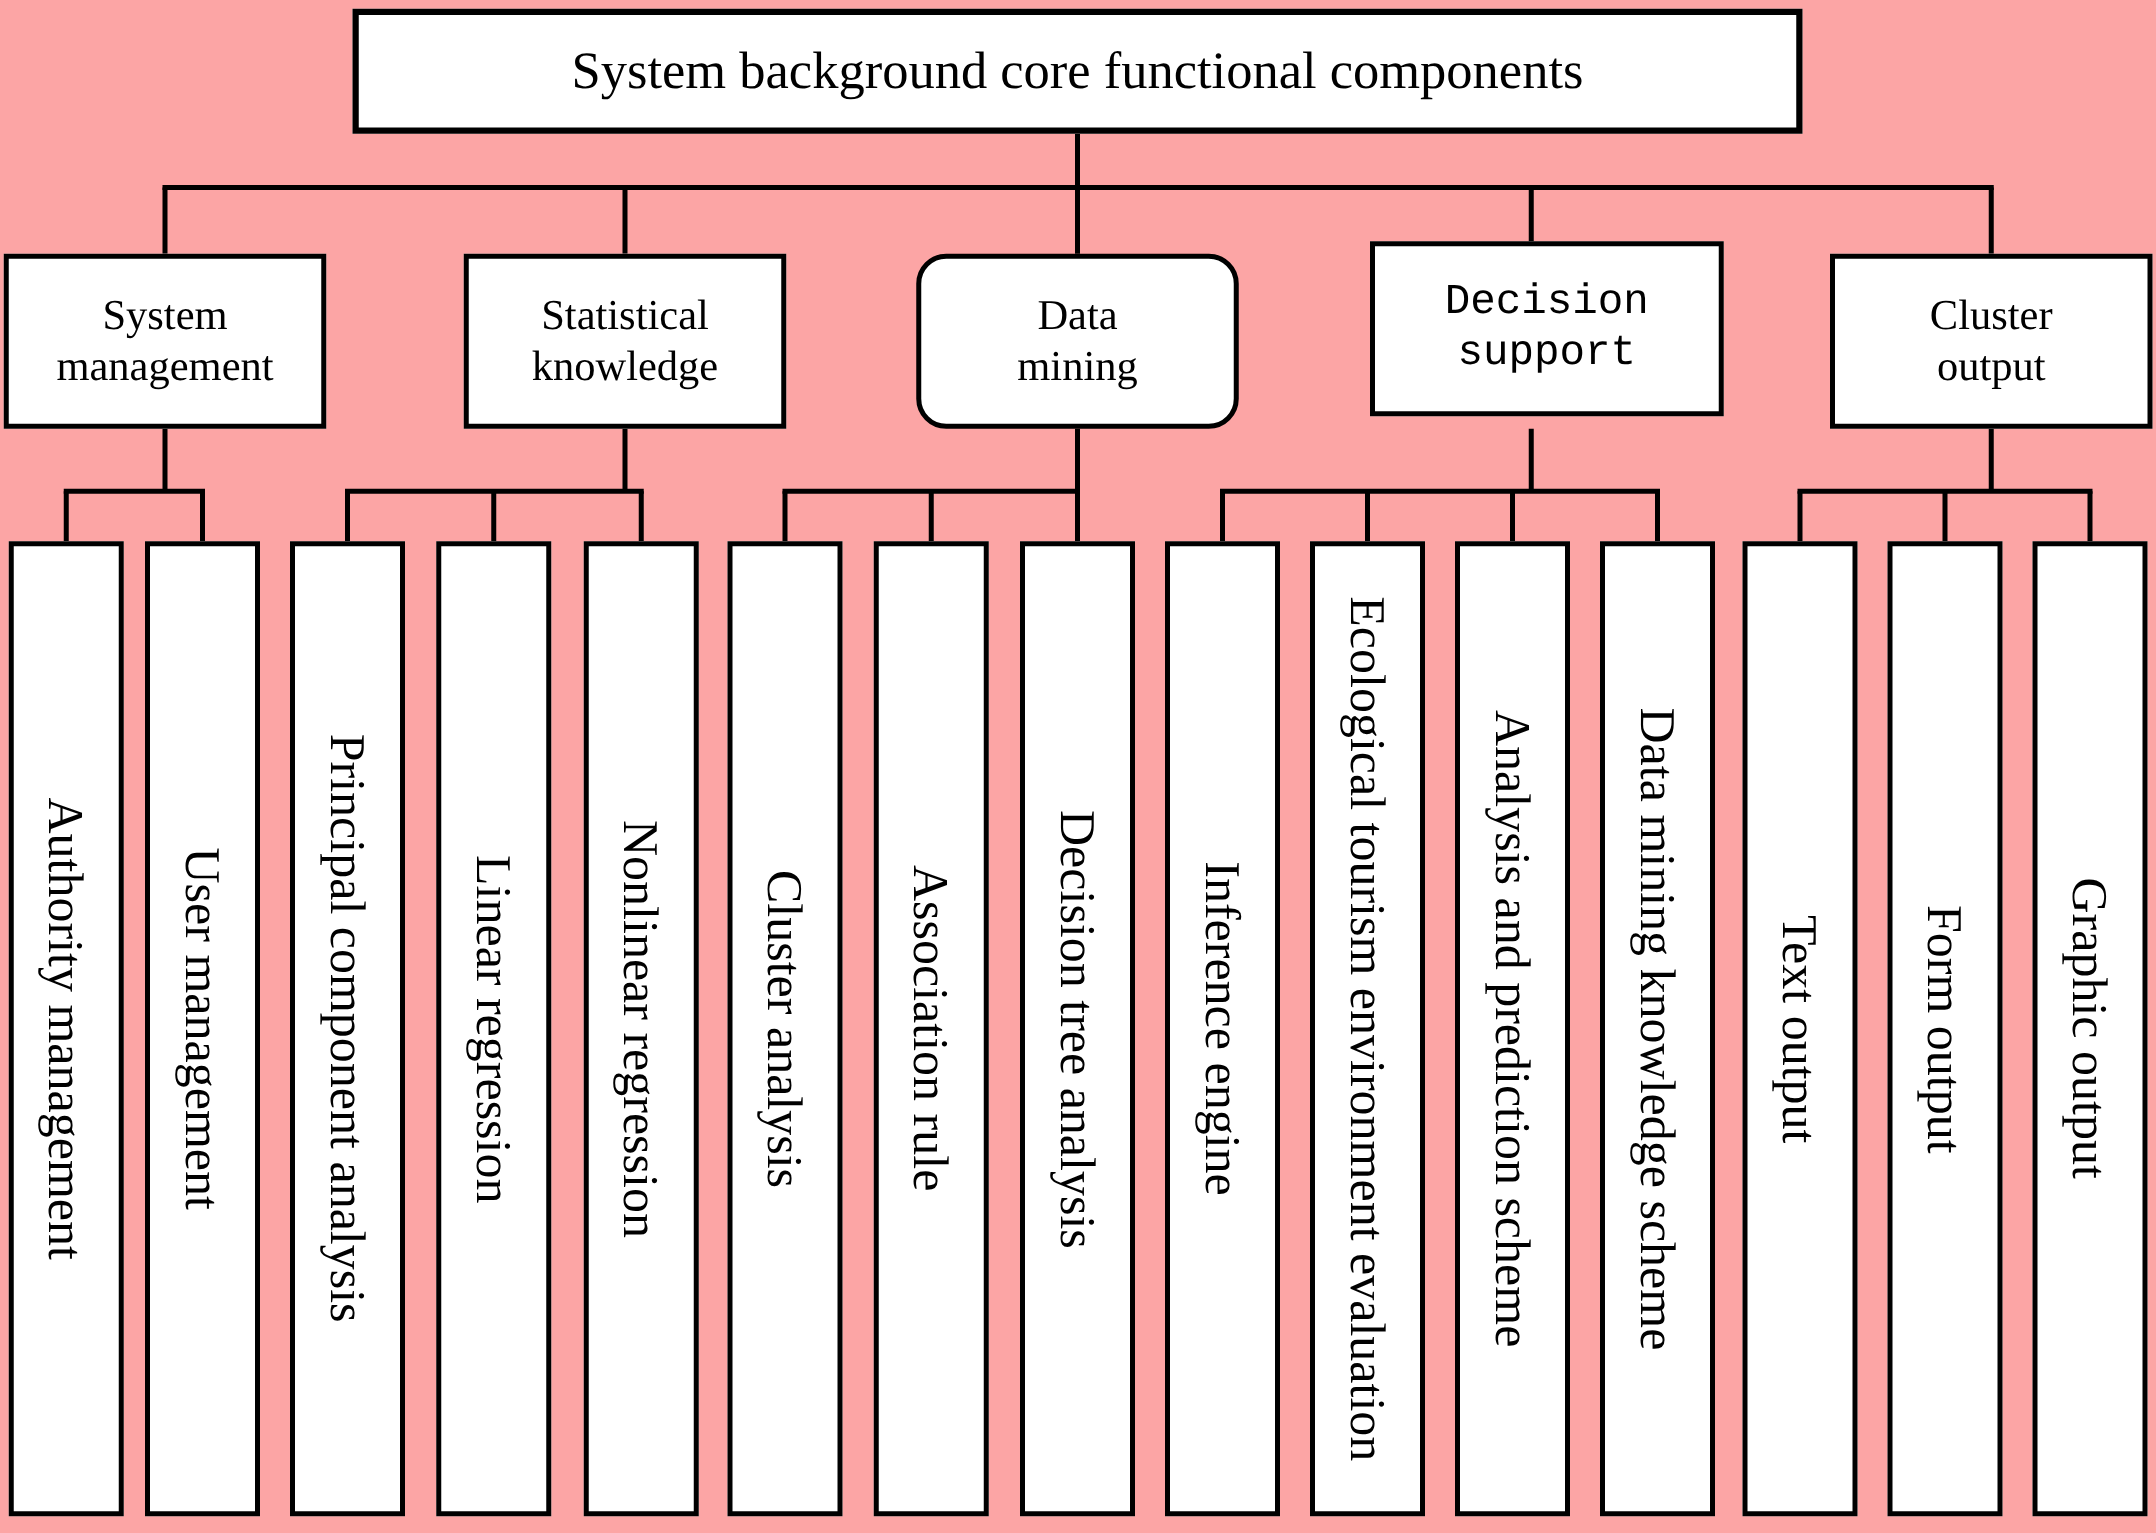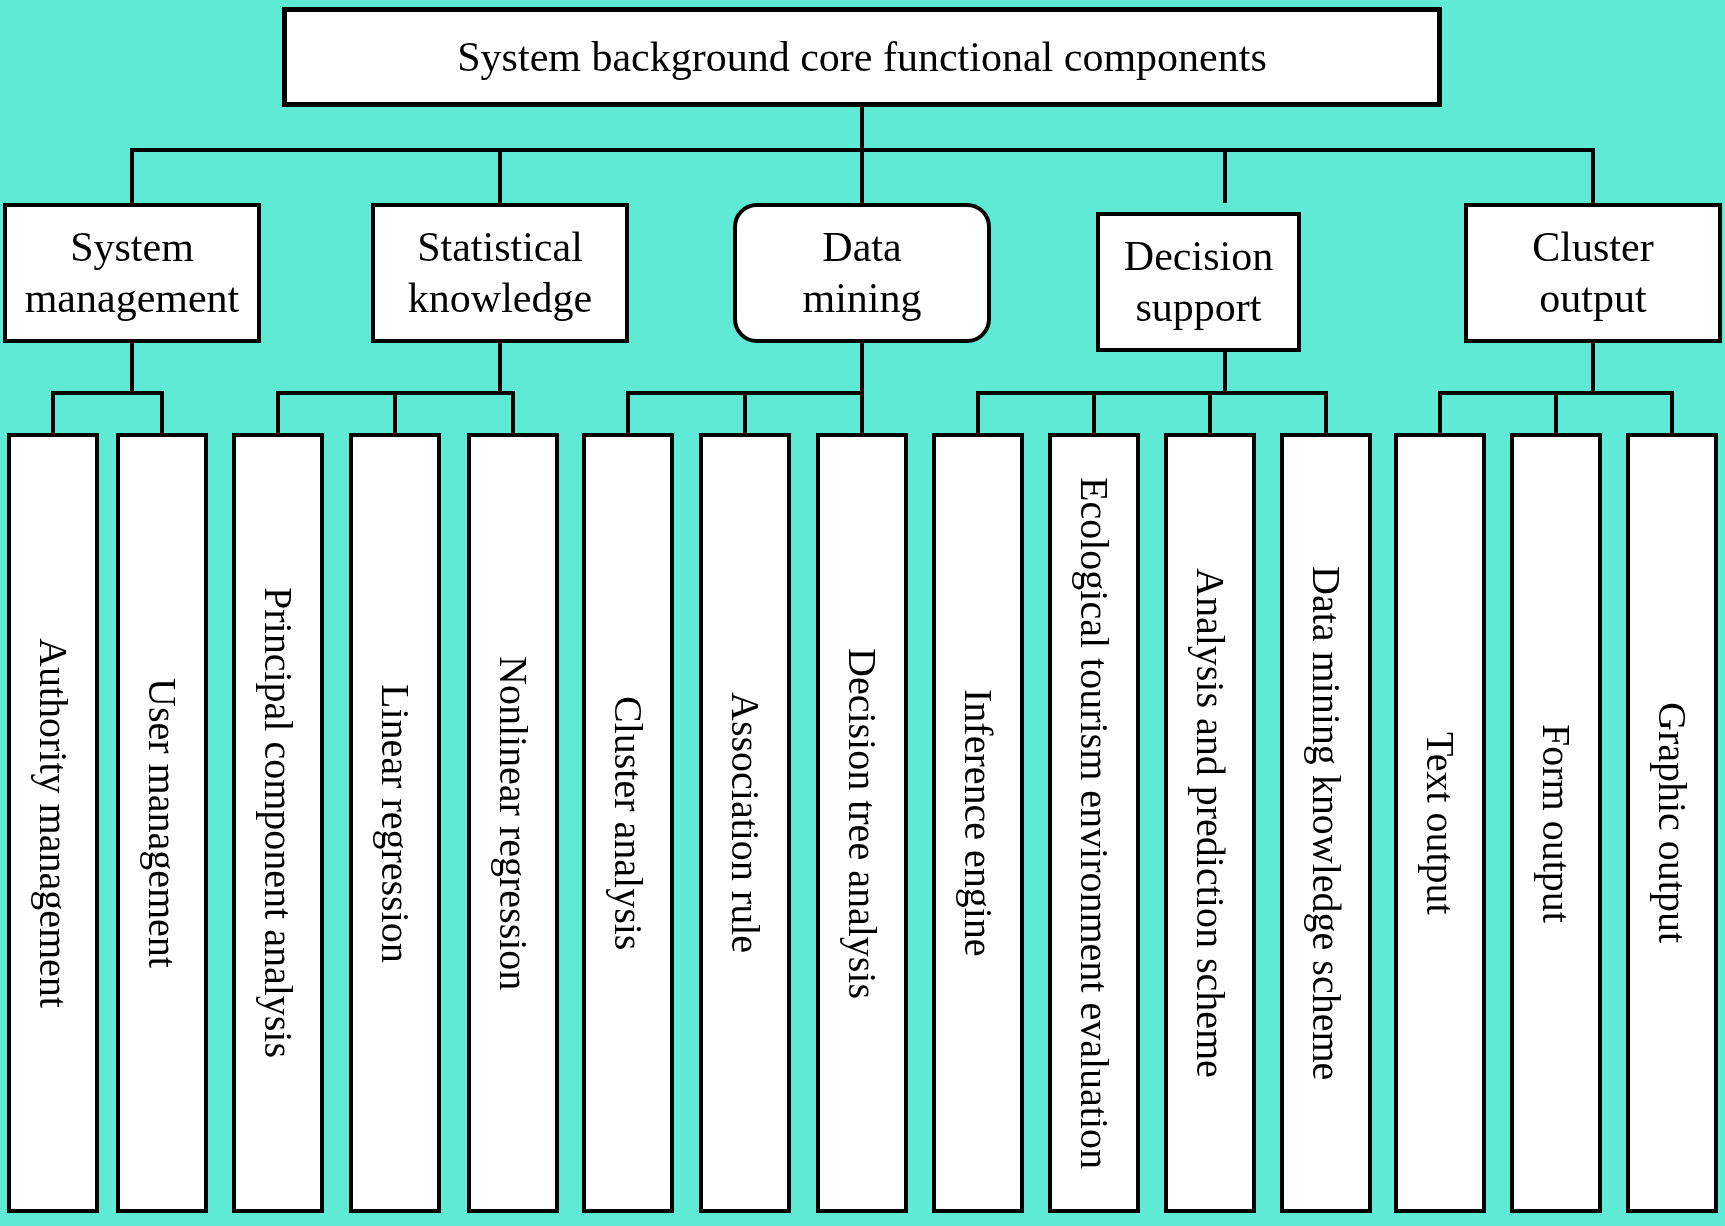--- a/index.html
+++ b/index.html
@@ -5,41 +5,41 @@
   * { margin: 0; padding: 0; box-sizing: border-box; }
   html, body {
     background: #ffffff;
     font-family: "Liberation Serif", "DejaVu Serif", serif;
     color: #000;
   }
   .canvas {
     position: relative;
     width: 1725px;
     height: 1226px;
-    background: #5eead4;
+    background: #fca5a5;
     overflow: hidden;
   }
   .line { position: absolute; background: #000; }
   .line.v { width: 4px; }
   .line.h { height: 4px; }
   .box {
     position: absolute;
     background: #ffffff;
     border: 4px solid #000;
     display: flex;
     align-items: center;
     justify-content: center;
     text-align: center;
   }
   .box.root {
     border-width: 5px;
     font-size: 42px;
   }
   .box.group {
-    font-size: 42px;
+    font-size: 34px;
     line-height: 1.22;
   }
   .box.group .lbl { width: min-content; }
   .box.leaf .lbl {
     writing-mode: vertical-rl;
     text-orientation: mixed;
     white-space: nowrap;
     font-size: 40px;
   }
 </style>
@@ -108,21 +108,21 @@
     </div>
     <div class="box leaf" style="left: 582px; top: 433px; width: 92px; height: 780px;">
       <span class="lbl">Cluster analysis</span>
     </div>
     <div class="box leaf" style="left: 699px; top: 433px; width: 92px; height: 780px;">
       <span class="lbl">Association rule</span>
     </div>
     <div class="box leaf" style="left: 816px; top: 433px; width: 92px; height: 780px;">
       <span class="lbl">Decision tree analysis</span>
     </div>
-    <div class="box group" style="left: 1096px; top: 212px; width: 205px; height: 140px;">
+    <div class="box group" style="left: 1096px; top: 193px; width: 283px; height: 140px; font-family: Liberation Mono, monospace;">
       <span class="lbl">Decision support</span>
     </div>
     <div class="box leaf" style="left: 932px; top: 433px; width: 92px; height: 780px;">
       <span class="lbl">Inference engine</span>
     </div>
     <div class="box leaf" style="left: 1048px; top: 433px; width: 92px; height: 780px;">
       <span class="lbl">Ecological tourism environment evaluation</span>
     </div>
     <div class="box leaf" style="left: 1164px; top: 433px; width: 92px; height: 780px;">
       <span class="lbl">Analysis and prediction scheme</span>

